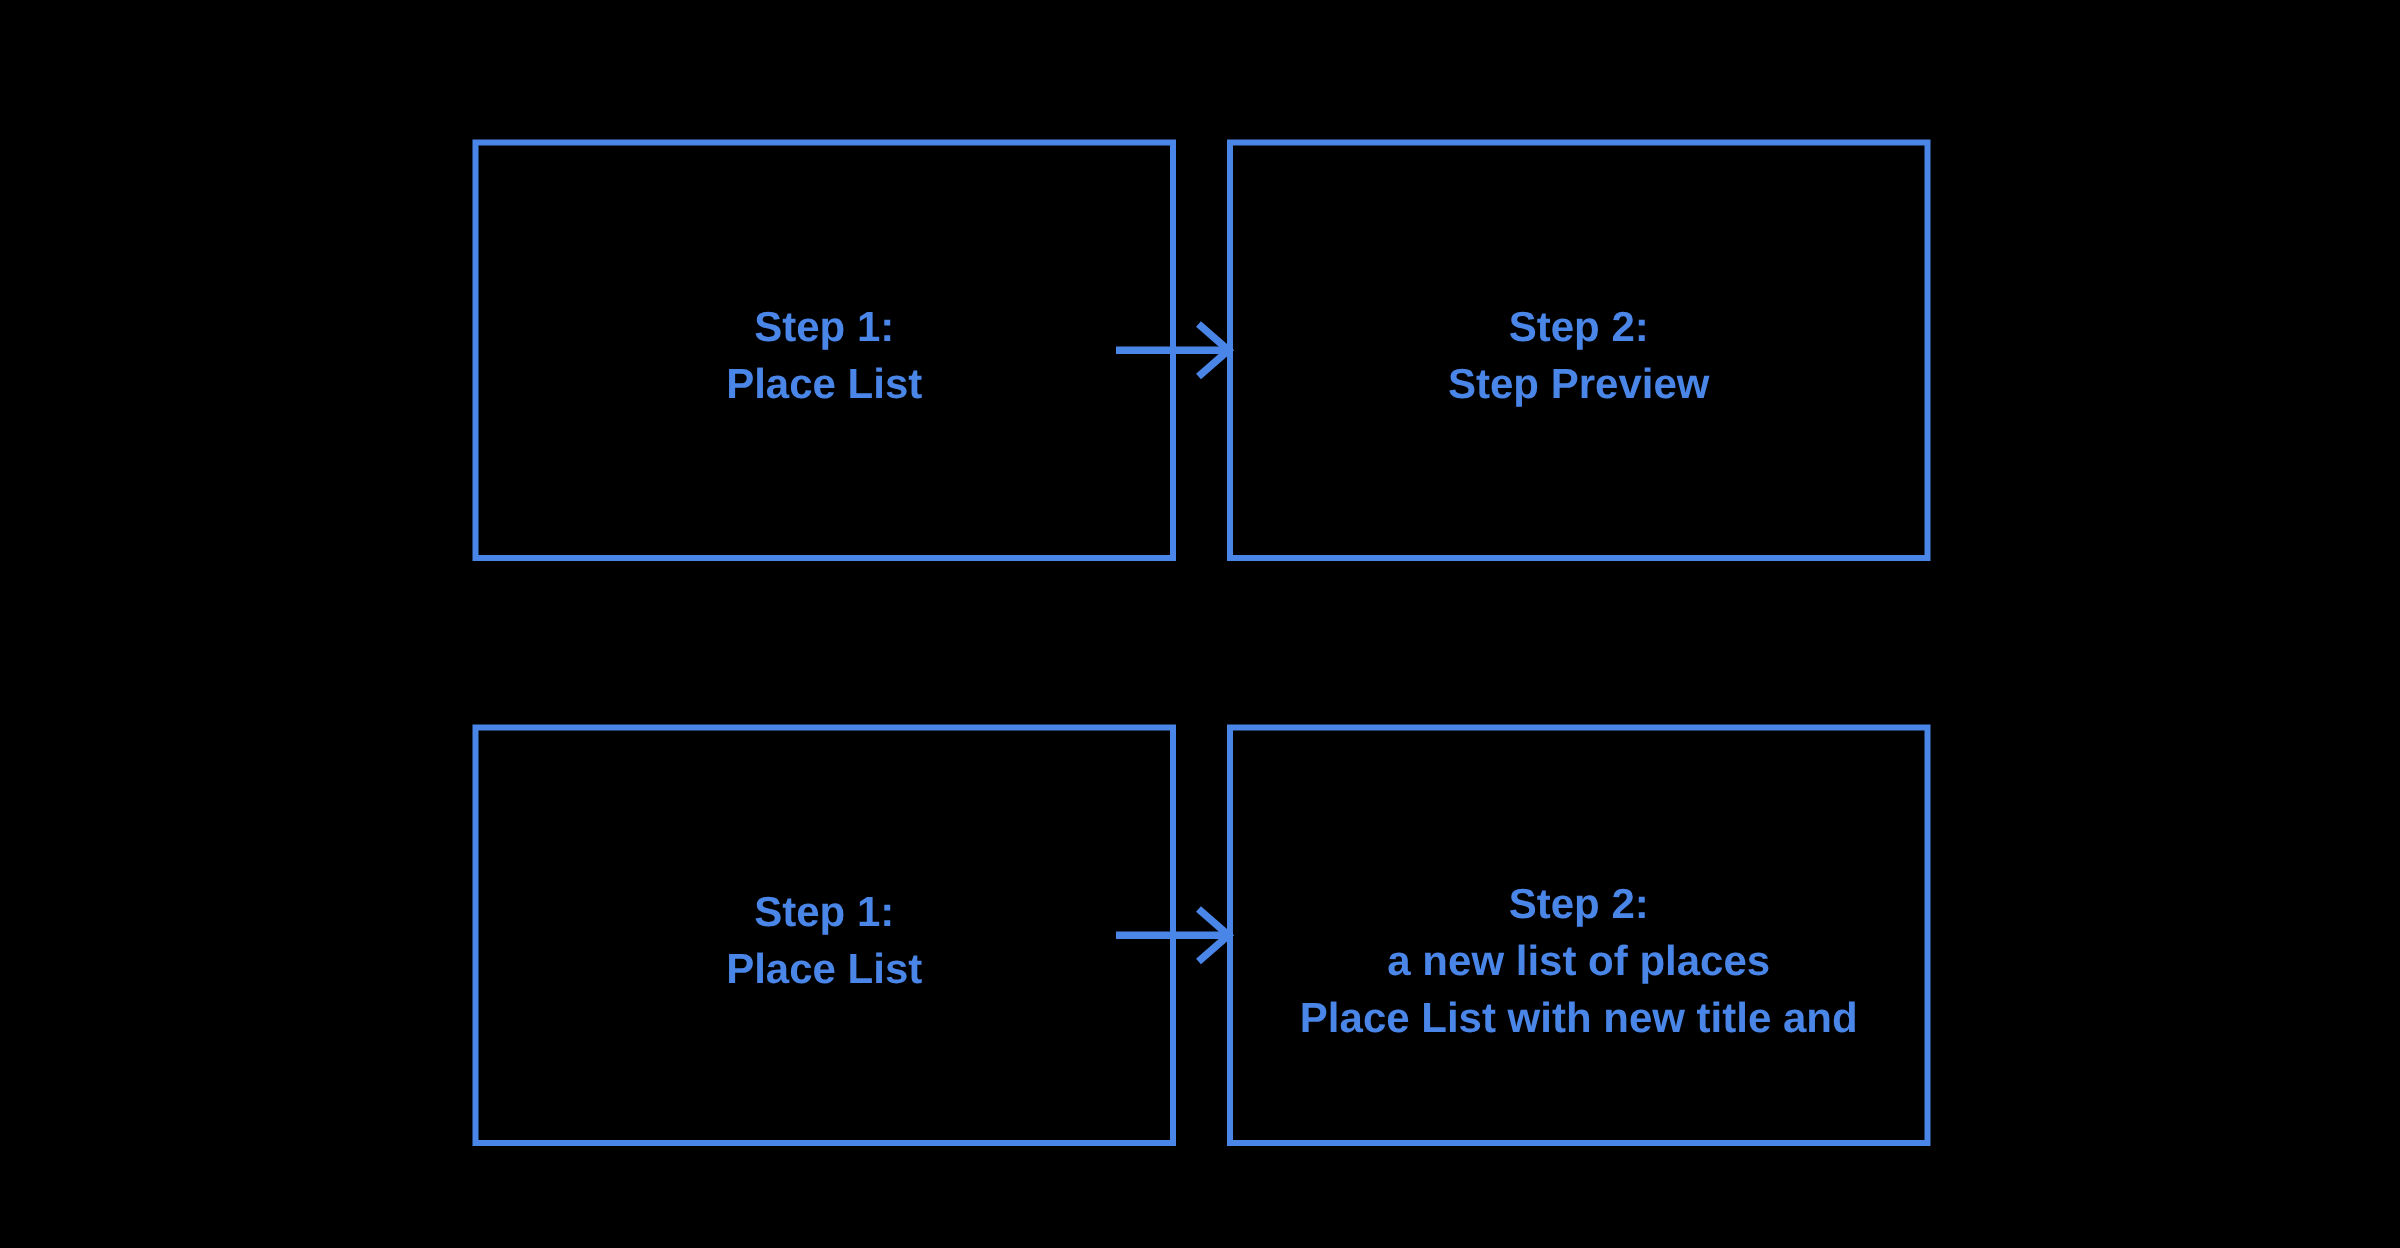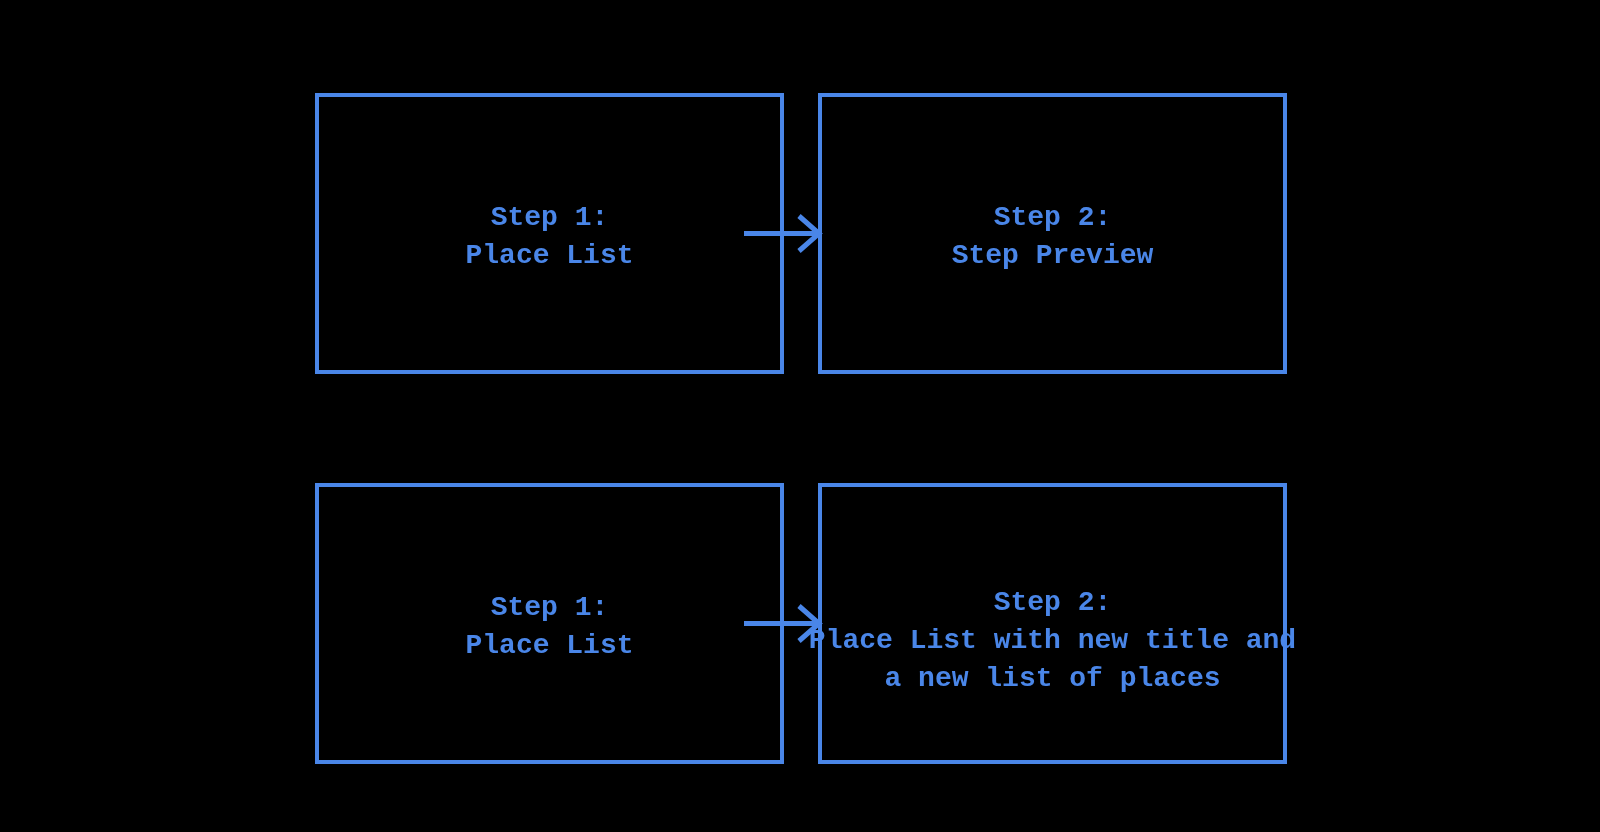--- a/index.html
+++ b/index.html
@@ -22,21 +22,21 @@
     display: flex;
     align-items: center;
     justify-content: center;
     text-align: center;
     color: var(--accent, #4a86e8);
     font-size: 28px;
     line-height: 38px;
     font-weight: 700;
     letter-spacing: 0;
   }
-  .box-text span { display: block; white-space: nowrap; font-family: Liberation Mono, monospace; }
+  .box-text span { display: block; white-space: nowrap; }
   .box-tl { left: 315px; top: 93px;  width: 469px; height: 281px; }
   .box-tr { left: 818px; top: 93px;  width: 469px; height: 281px; }
   .box-bl { left: 315px; top: 483px; width: 469px; height: 281px; }
   .box-br { left: 818px; top: 483px; width: 469px; height: 281px; }
   .box-tl .box-text, .box-tr .box-text, .box-bl .box-text { transform: translateY(3px); }
   .box-br .box-text { transform: translateY(17px); }
   .arrow {
     position: absolute;
     width: 80px;
     height: 45px;
@@ -81,18 +81,18 @@
   </div>
 
   <svg class="arrow arrow-2" viewBox="0 0 80 45" aria-hidden="true">
     <line x1="0" y1="22.5" x2="75" y2="22.5"></line>
     <polyline points="55,5 75,22.5 55,40"></polyline>
   </svg>
 
   <div class="box box-br">
     <div class="box-text">
       <span>Step 2:</span>
+      <span>a new list of places</span>
       <span>Place List with new title and</span>
-      <span>a new list of places</span>
     </div>
   </div>
 
 </div>
 
 </body></html>

